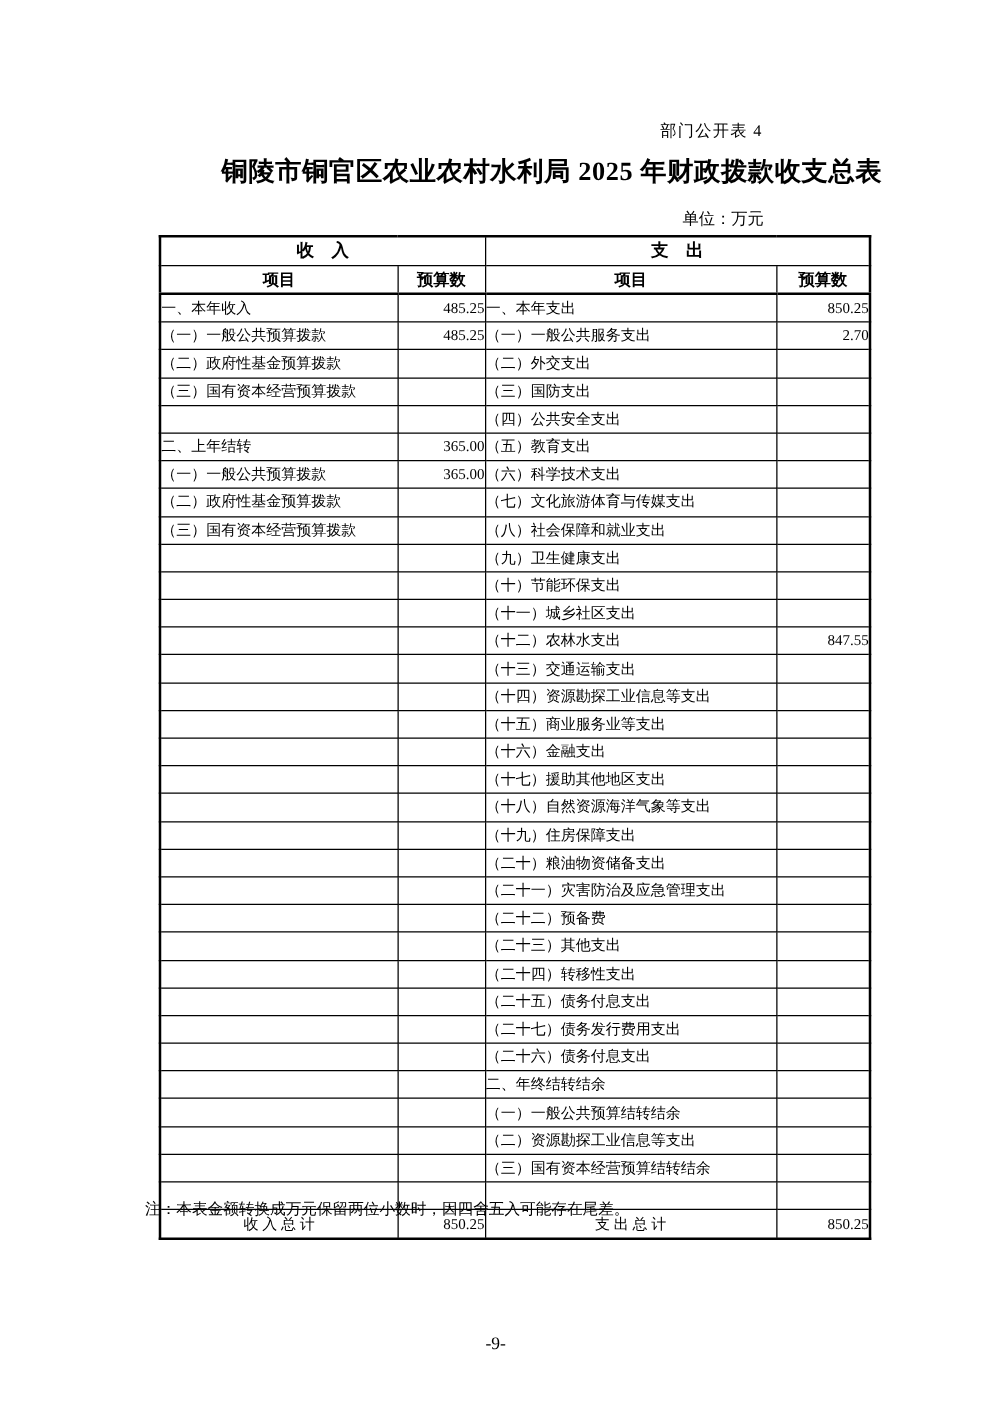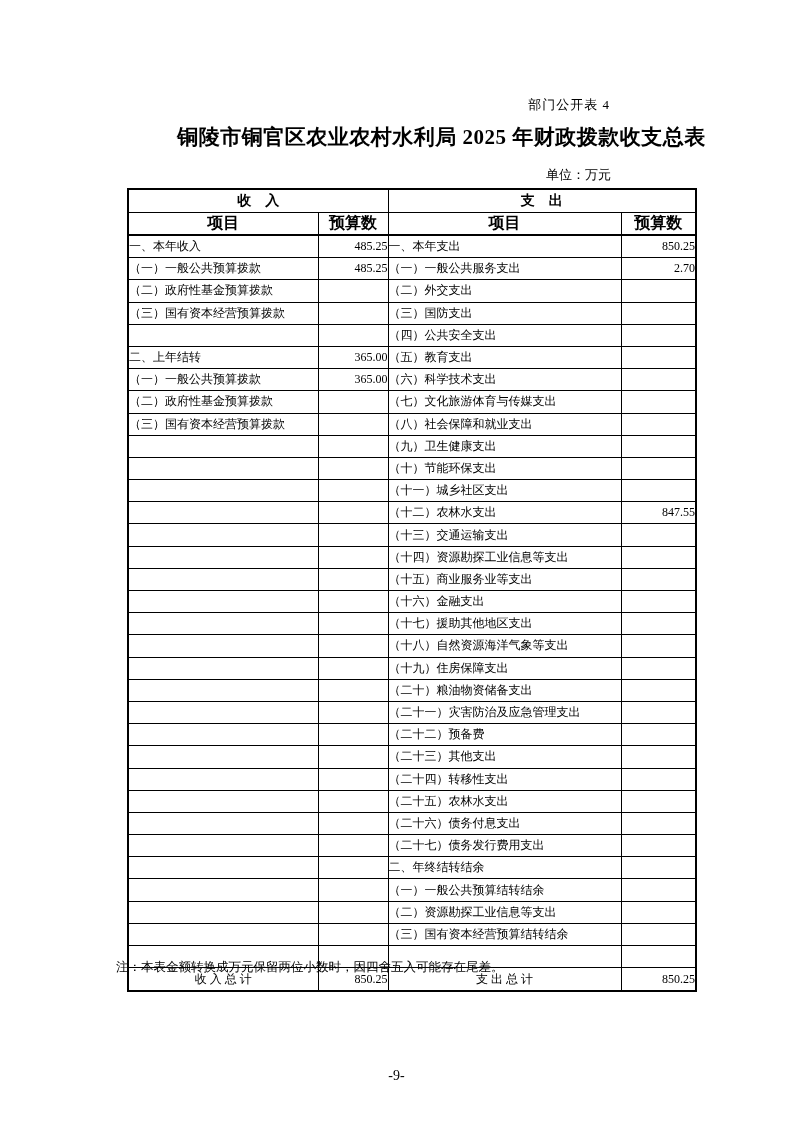--- a/index.html
+++ b/index.html
@@ -18,21 +18,21 @@
     position:absolute; top:188px; left:115px; width:568px;
     border-collapse:collapse; table-layout:fixed;
     border:2px solid #000;
     margin-left:12px;
   }
   table.budget th, table.budget td {
     border:1px solid #000; padding:0; overflow:hidden; white-space:nowrap;
     font-size:12px; vertical-align:middle;
   }
   tr.h1 th { height:22px; font-size:14px; font-weight:bold; text-align:center; }
-  tr.h2 th { height:21px; font-size:16px; font-weight:bold; text-align:center; border-bottom:2px solid #000; }
+  tr.h2 th { height:21px; font-size:13px; font-weight:bold; text-align:center; border-bottom:2px solid #000; }
   tbody td { height:21.2px; }
   td.item { text-align:left; padding-left:5px; }
   td.value { text-align:right; padding-right:3px; }
   tfoot td { height:22px; font-weight:normal; border-top:2px solid #000; }
   td.total-label { text-align:center; font-size:13px; }
   td.total-value { text-align:right; padding-right:3px; font-size:12px; font-weight:normal; }
   .footnote { position:absolute; top:959px; left:116px; font-size:12.5px; }
   .page-number { position:absolute; top:1068px; left:0; width:793px; text-align:center; font-size:14px; }
 </style>
 </head>
@@ -209,33 +209,33 @@
         </tr>
         <tr>
           <td class="item"></td>
           <td class="value"></td>
           <td class="item">（二十四）转移性支出</td>
           <td class="value"></td>
         </tr>
         <tr>
           <td class="item"></td>
           <td class="value"></td>
-          <td class="item">（二十五）农林水支出</td>
+          <td class="item">（二十五）债务付息支出</td>
+          <td class="value"></td>
+        </tr>
+        <tr>
+          <td class="item"></td>
+          <td class="value"></td>
+          <td class="item">（二十七）债务发行费用支出</td>
           <td class="value"></td>
         </tr>
         <tr>
           <td class="item"></td>
           <td class="value"></td>
           <td class="item">（二十六）债务付息支出</td>
-          <td class="value"></td>
-        </tr>
-        <tr>
-          <td class="item"></td>
-          <td class="value"></td>
-          <td class="item">（二十七）债务发行费用支出</td>
           <td class="value"></td>
         </tr>
         <tr>
           <td class="item"></td>
           <td class="value"></td>
           <td class="item">二、年终结转结余</td>
           <td class="value"></td>
         </tr>
         <tr>
           <td class="item"></td>

